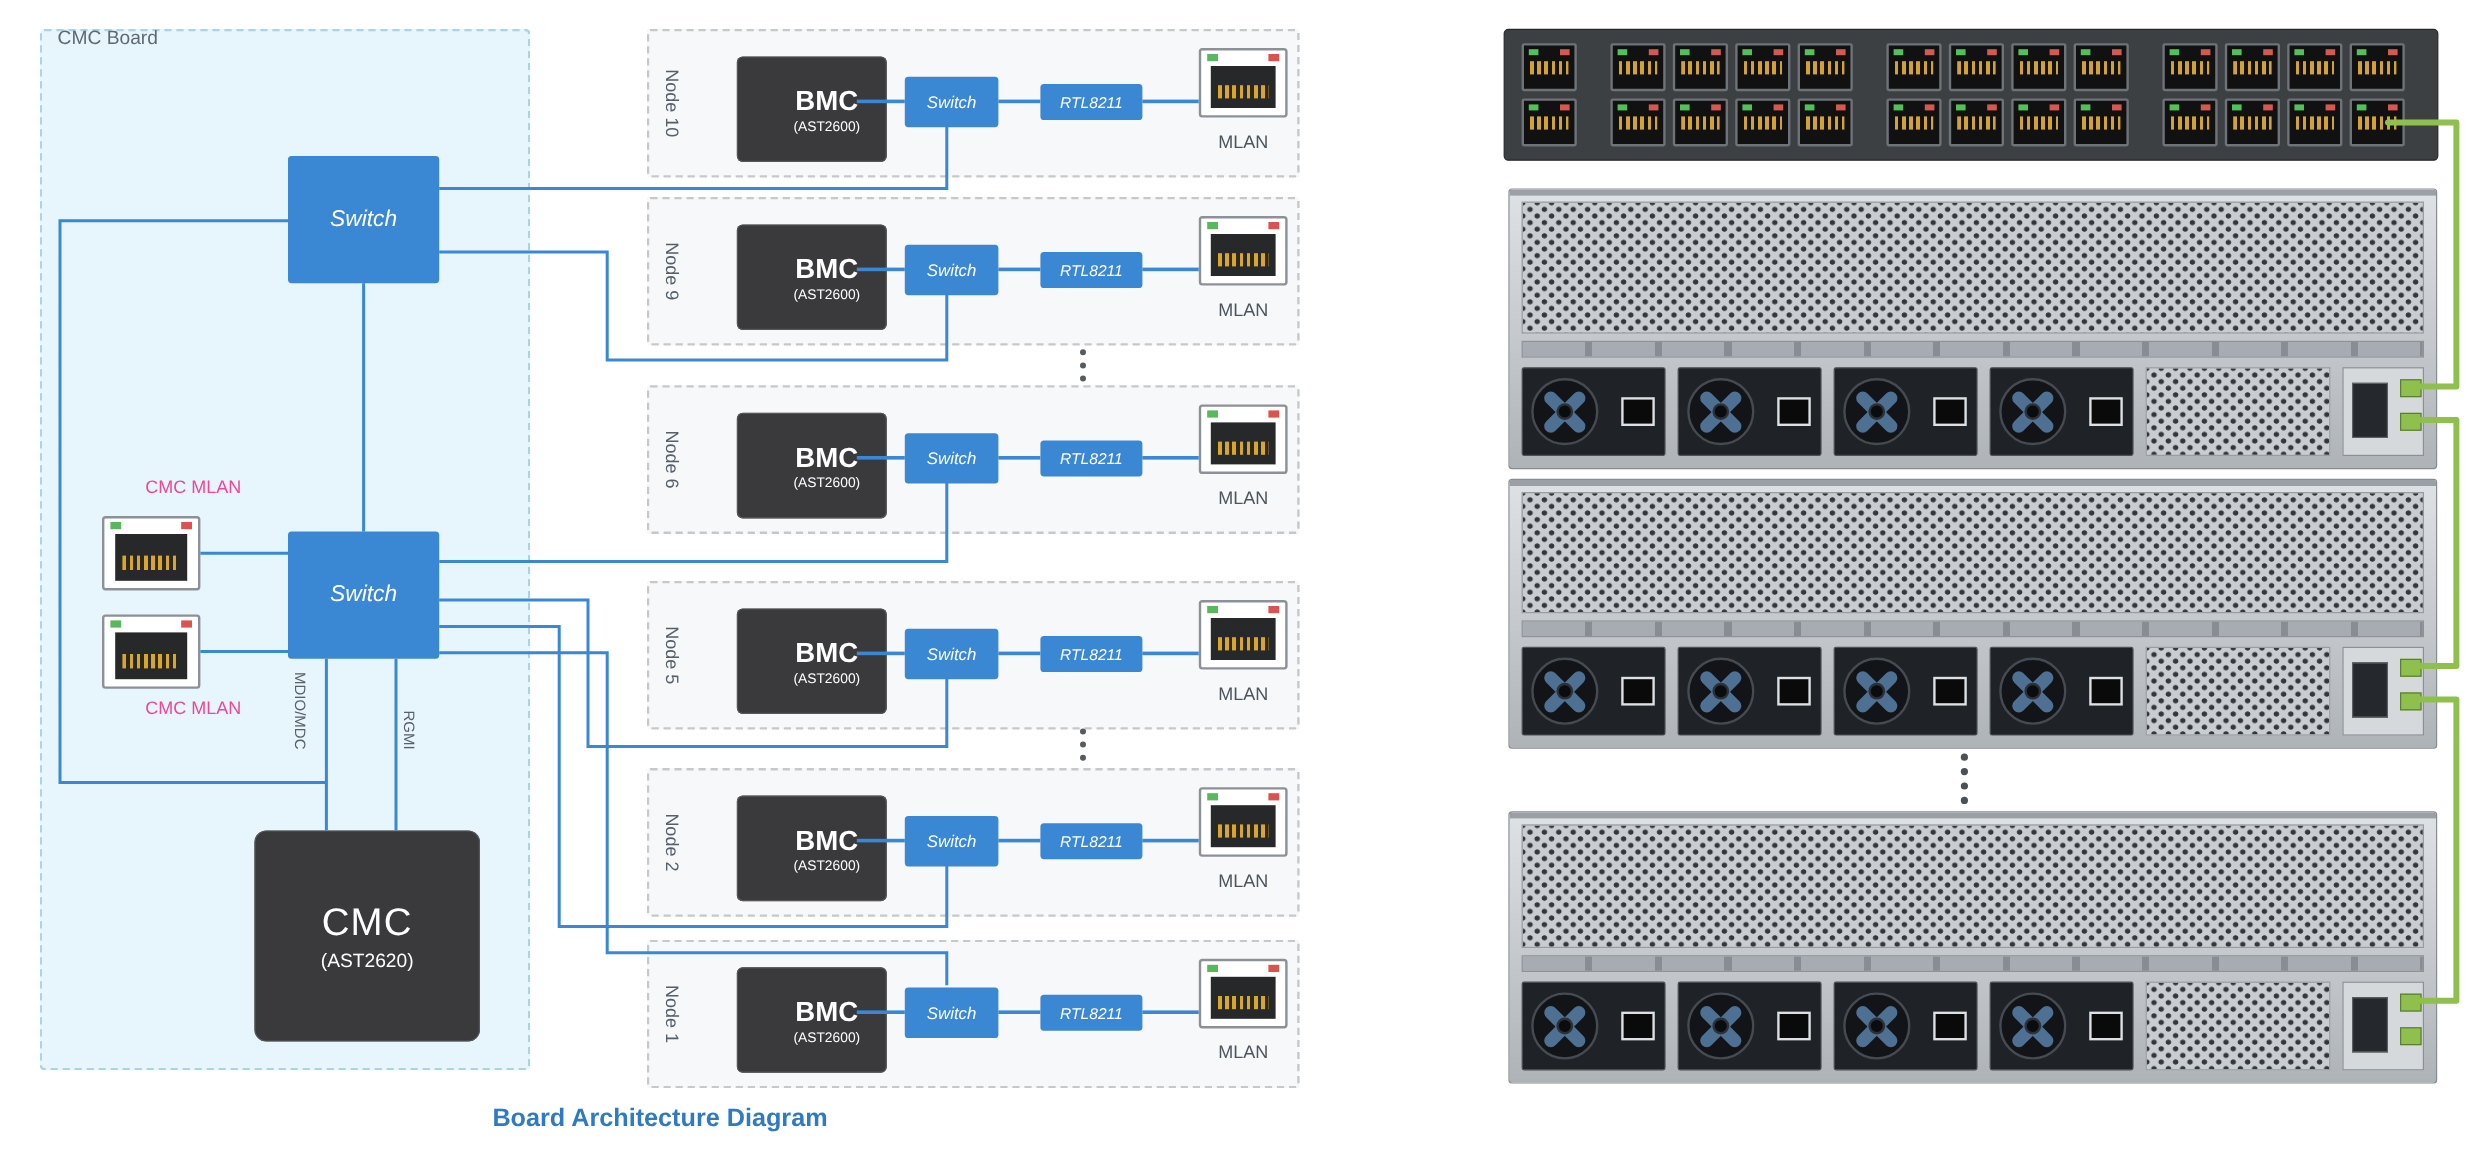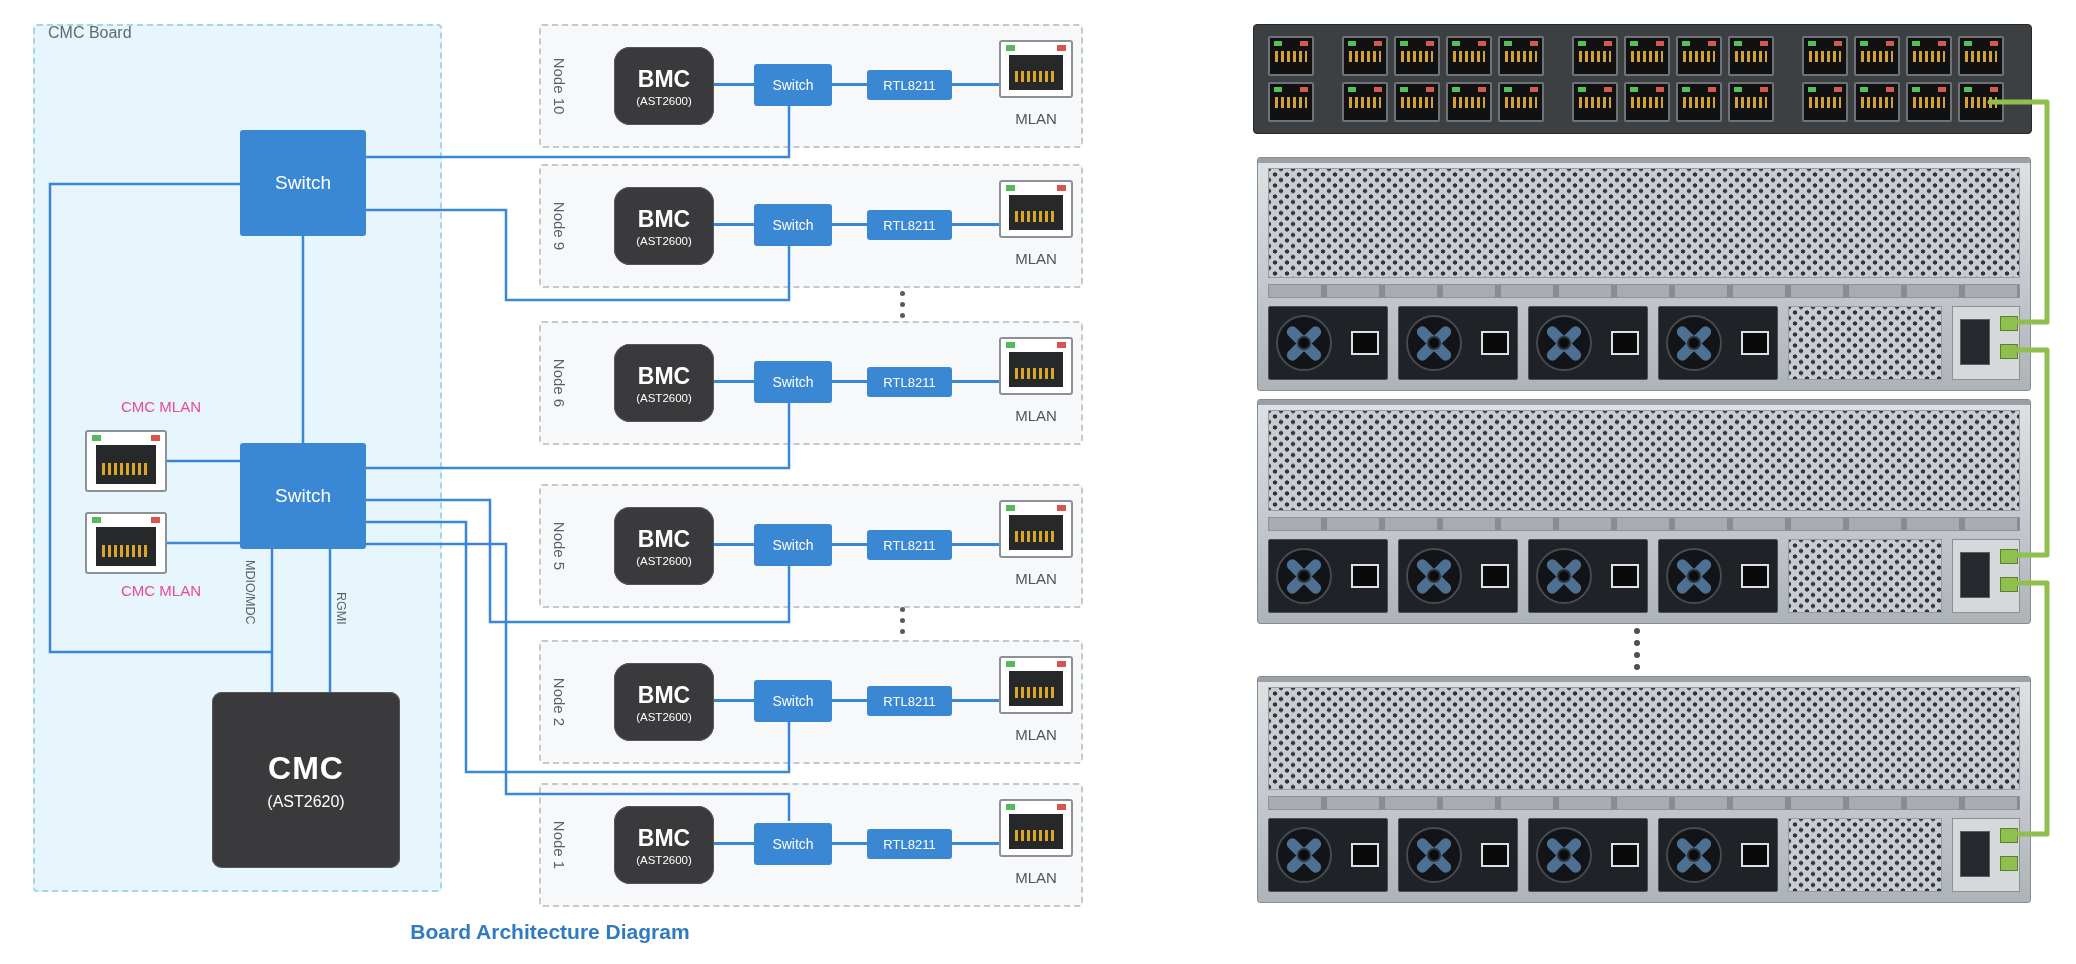--- a/index.html
+++ b/index.html
@@ -9,32 +9,32 @@
   html,body{margin:0;padding:0;background:#fff;}
   body{font-family:"Liberation Sans",sans-serif;}
   #stage{position:relative;width:2076px;height:964px;background:#fff;overflow:hidden;}
   .abs{position:absolute;}
 
   
   .board{left:33px;top:24px;width:405px;height:864px;background:var(--board-bg);
          border:2px dashed #abd3e8;border-radius:4px;}
   .board-label{left:48px;top:24px;font-size:16px;color:#5f6a70;}
   .bluebox{background:var(--blue);color:#fff;display:flex;align-items:center;justify-content:center;
-           border-radius:3px;text-align:center;}
+           border-radius:3px;text-align:center;font-style:italic;}
   .darkbox{background:var(--dark);color:#fff;display:flex;flex-direction:column;align-items:center;
            justify-content:center;border-radius:5px;box-shadow:inset 0 0 0 1px #55575a;}
-  .cmc-title{font-size:32px;font-weight:bold;letter-spacing:1px;text-align:center;}
+  .cmc-title{font-size:32px;font-weight:normal;letter-spacing:1px;text-align:center;}
   .cmc-sub{font-size:16px;margin-top:6px;text-align:right;}
   .bus{writing-mode:vertical-rl;font-size:12.5px;color:#5a6166;}
   .mlabel{width:150px;text-align:right;font-size:15px;color:#ec4899;}
 
   .node{left:539px;width:540px;height:120px;background:#f7f8f9;border:2px dashed #c6c9cc;border-radius:3px;}
   .node-label{position:absolute;left:10px;top:50%;transform:translateY(-50%);
               writing-mode:vertical-rl;font-size:15px;color:#55606a;}
-  .bmc{position:absolute;left:73px;top:21px;width:100px;height:78px;border-radius:16px;}
+  .bmc{position:absolute;left:73px;top:21px;width:100px;height:88px;border-radius:5px;padding-left:25px;}
   .bmc-title{font-size:23px;font-weight:bold;}
   .bmc-sub{font-size:11.5px;margin-top:2px;}
   .nsw{position:absolute;left:213px;top:38px;width:78px;height:42px;font-size:14px;}
   .phy{position:absolute;left:326px;top:44px;width:85px;height:30px;font-size:13px;}
   .hline{position:absolute;top:57px;height:3px;background:var(--blue);}
   .h1{left:173px;width:40px;} .h2{left:291px;width:35px;} .h3{left:411px;width:47px;}
   .mlan{position:absolute;left:458px;top:84px;width:74px;text-align:center;font-size:15px;color:#4c565e;}
 
   
   .rj45{background:#fff;border:2px solid #8b9196;border-radius:3px;box-sizing:border-box;}

